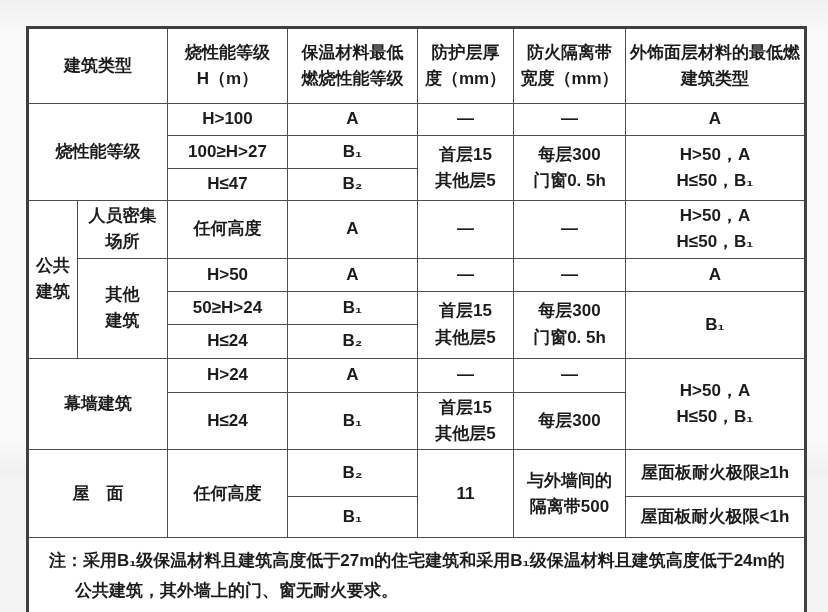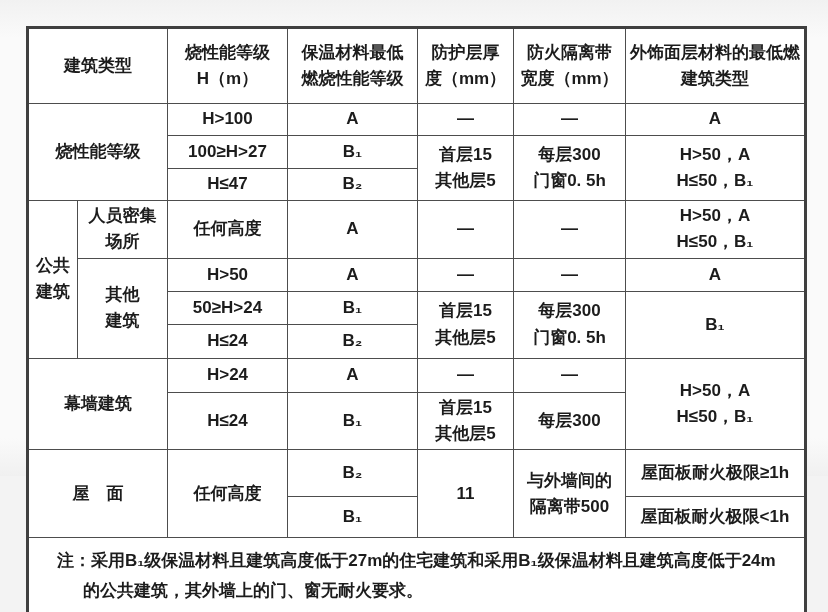--- a/index.html
+++ b/index.html
@@ -48,21 +48,20 @@
   td.note-cell{
     text-align:left;
     padding:8px 12px 8px 12px;
     line-height:1.75;
     white-space:normal;
   }
   td.note-cell .note-inner{
     display:block;
     padding-left:34px;
     text-indent:-26px;
-    margin-left:8px;
   }
 </style>
 </head>
 <body>
 
 <div class="page">
   <table class="spec">
     <colgroup>
       <col style="width:50px">
         <col style="width:90px">

